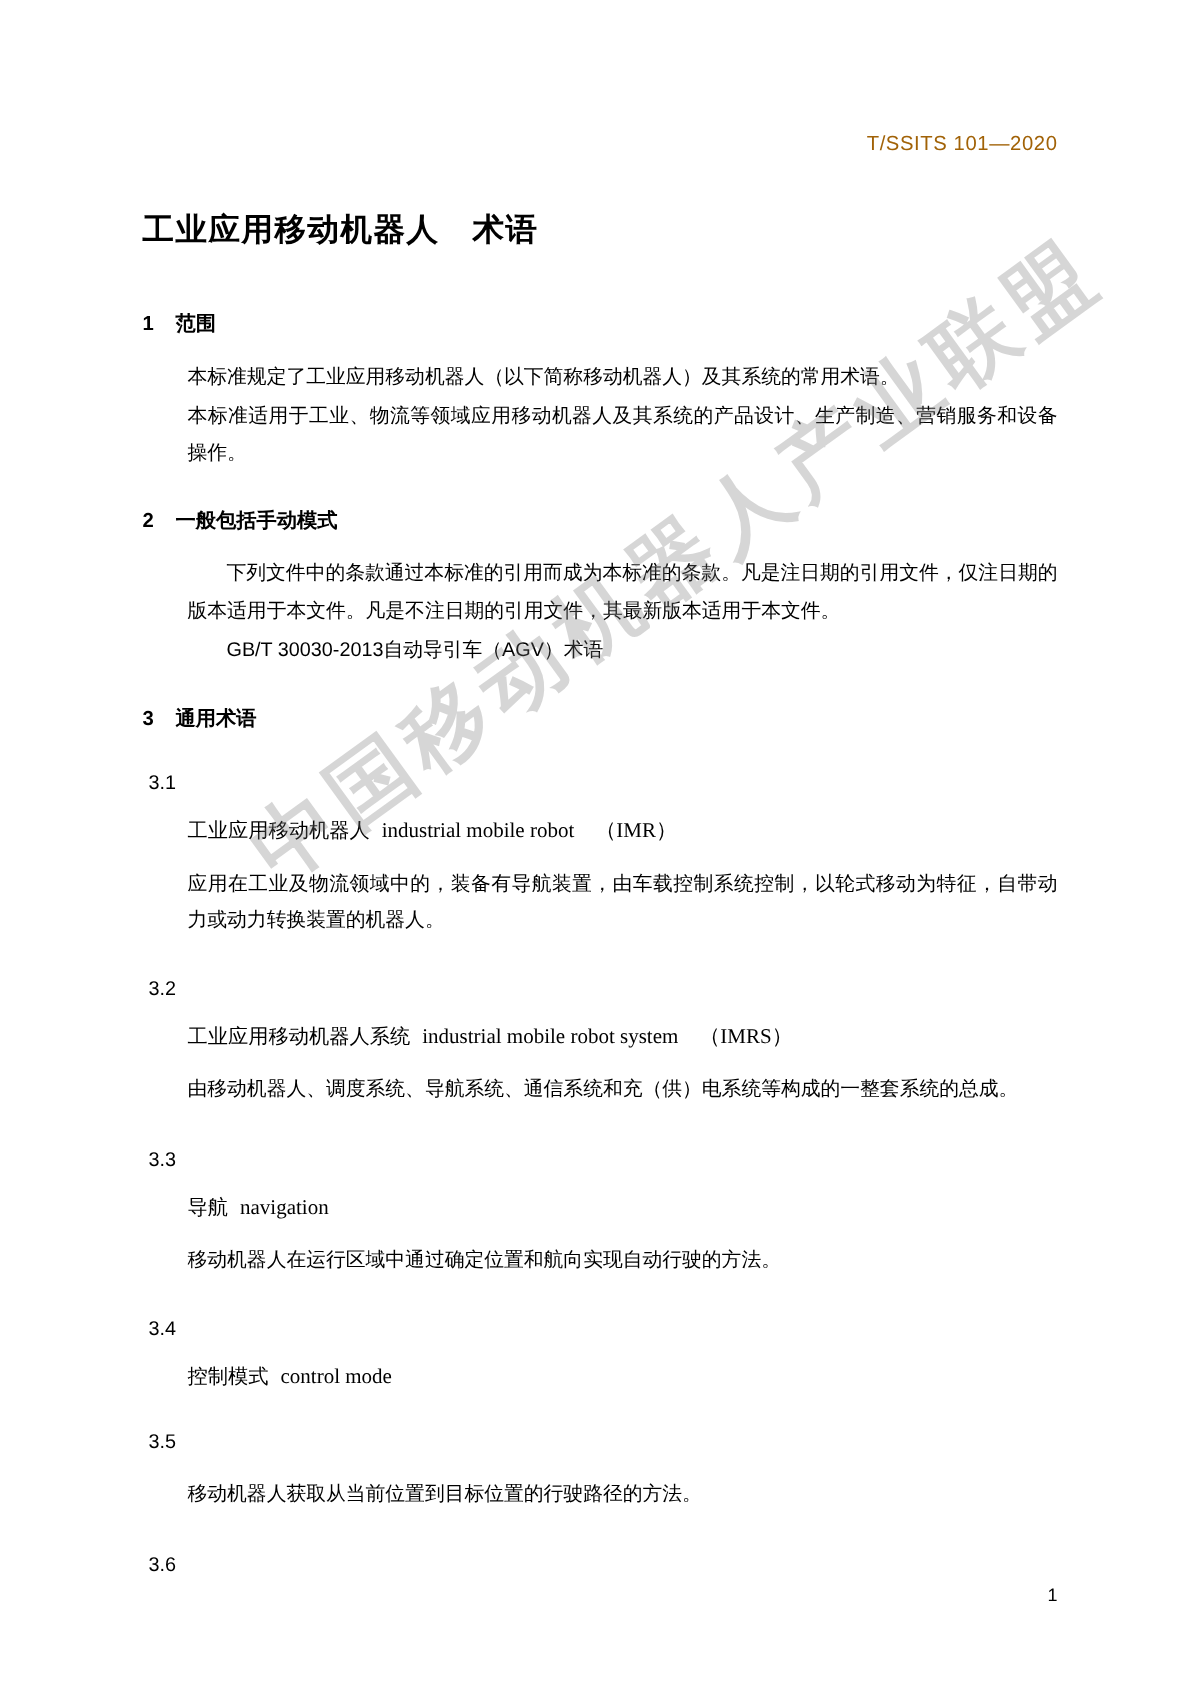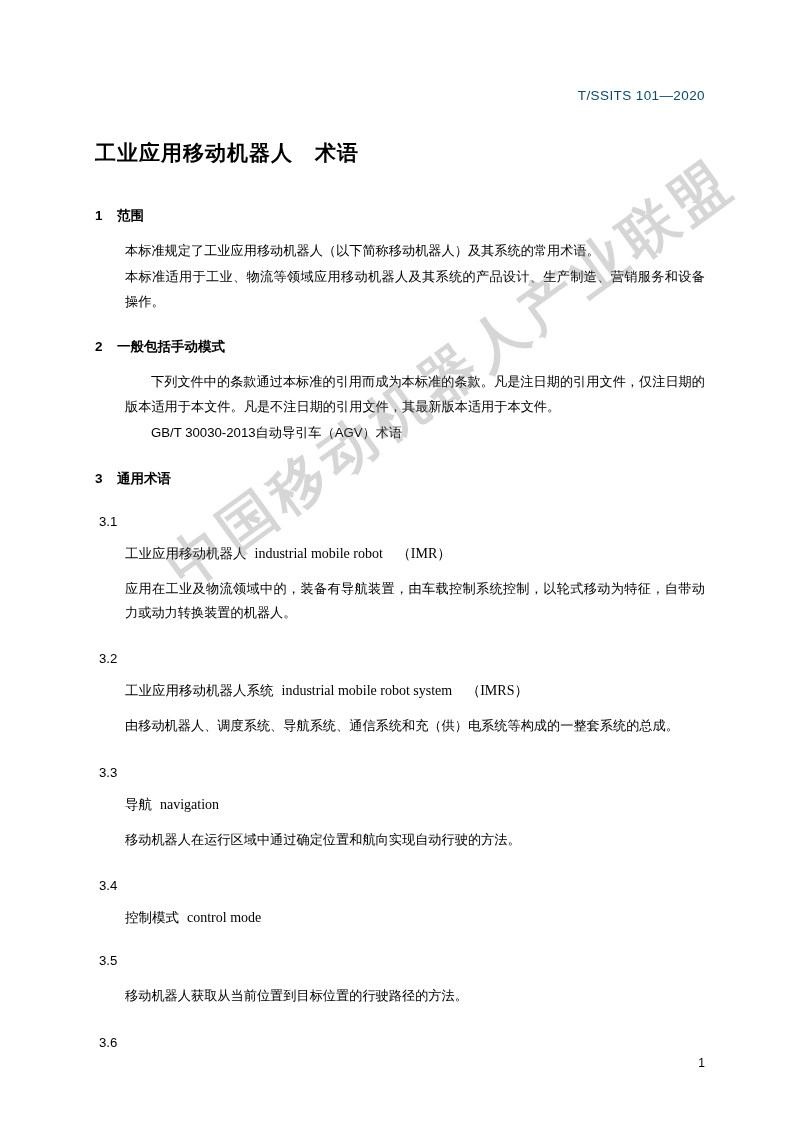--- a/index.html
+++ b/index.html
@@ -24,21 +24,21 @@
     position: absolute;
     left: 95px;
     right: 95px;
     top: 88px;
   }
   .std-code {
     text-align: right;
     font-family: "Liberation Sans", sans-serif;
     font-size: 13.5px;
     letter-spacing: 0.4px;
-    color: #0c4a6e;
+    color: #a16207;
     margin-bottom: 36px;
   }
   .doc-title {
     font-family: "Liberation Sans", sans-serif;
     font-weight: bold;
     font-size: 21px;
     letter-spacing: 1px;
     margin: 0 0 40px 0;
     color: #000;
   }

